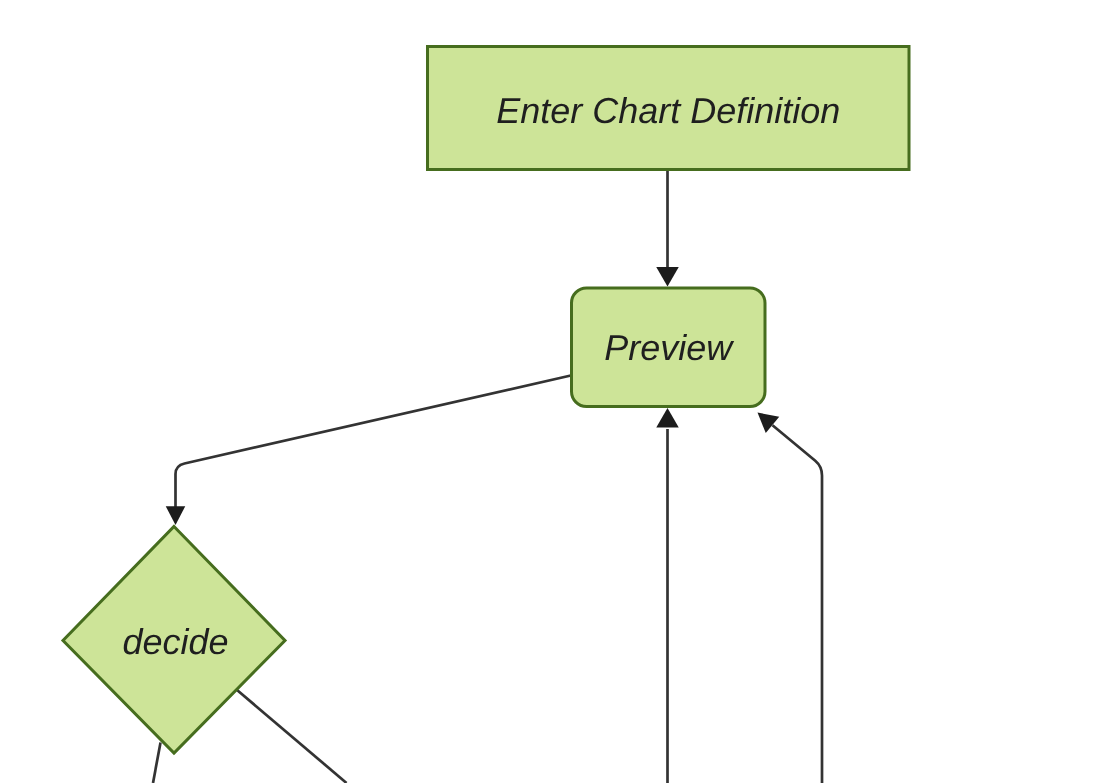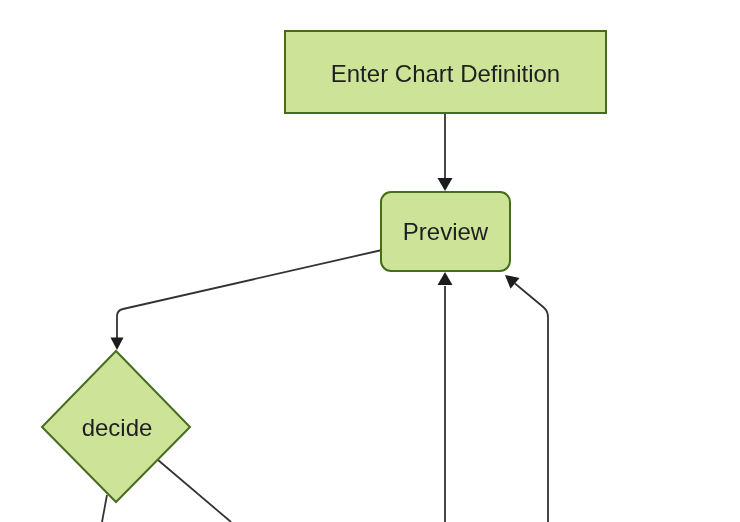--- a/index.html
+++ b/index.html
@@ -6,20 +6,21 @@
     margin: 0;
     padding: 0;
     background: #ffffff;
   }
   .canvas {
     position: relative;
     width: 740px;
     height: 522px;
     background: var(--background, #ffffff);
     overflow: hidden;
+    font-style: italic;
   }
   svg { display: block; }
   .edge {
     fill: none;
     stroke: var(--edge-color, #333333);
     stroke-width: 1.8px;
   }
   .arrowhead {
     fill: var(--arrowhead-color, #1c1c1c);
     stroke: none;

